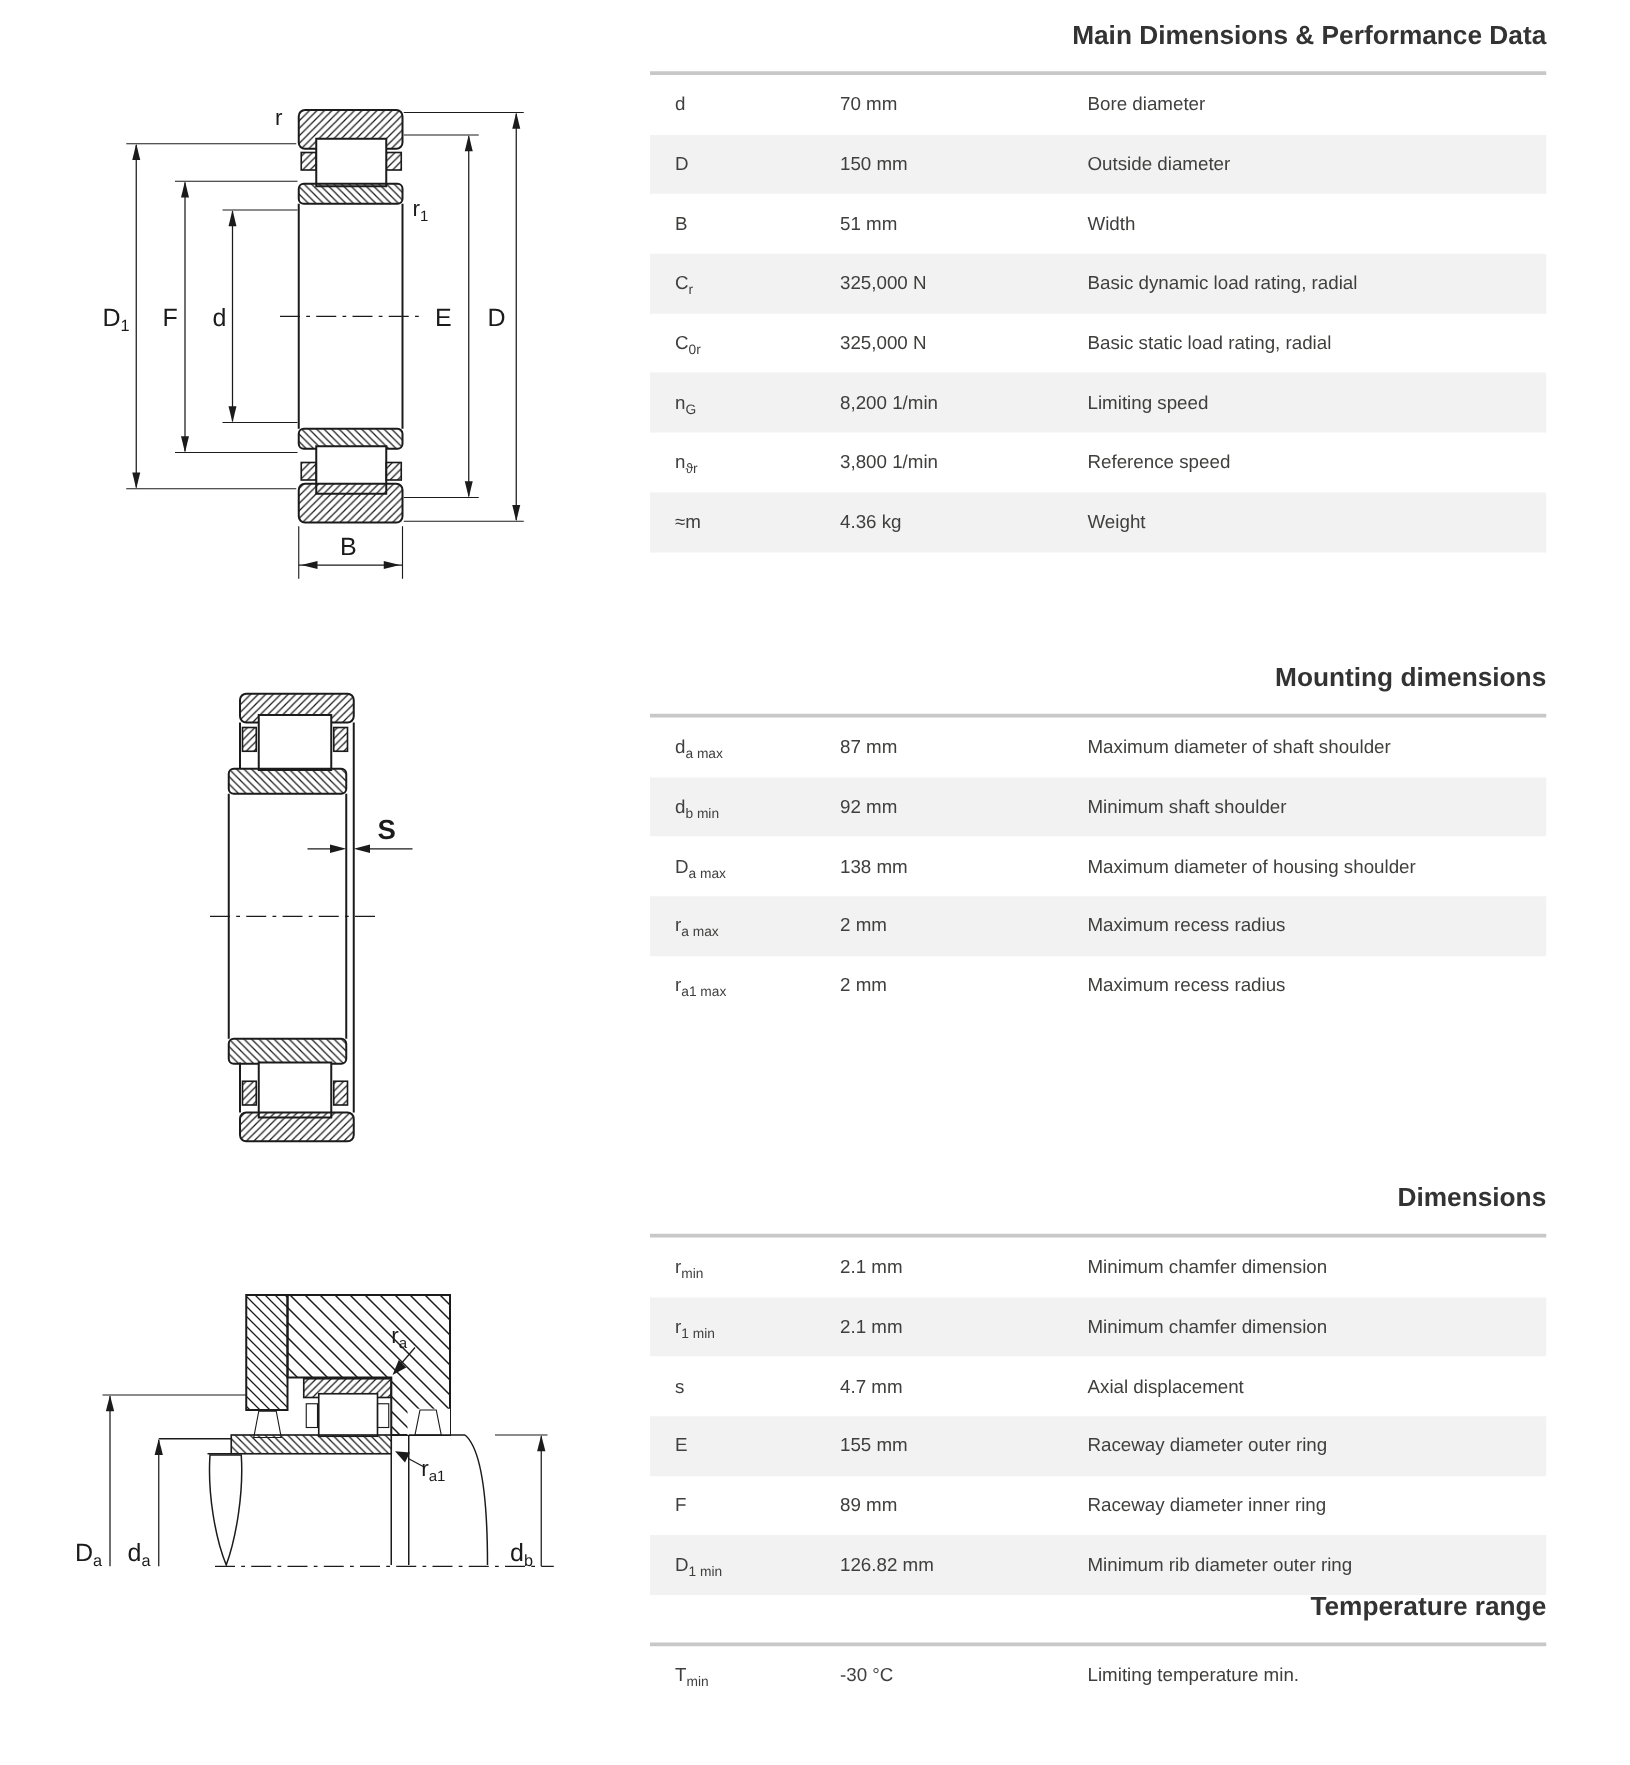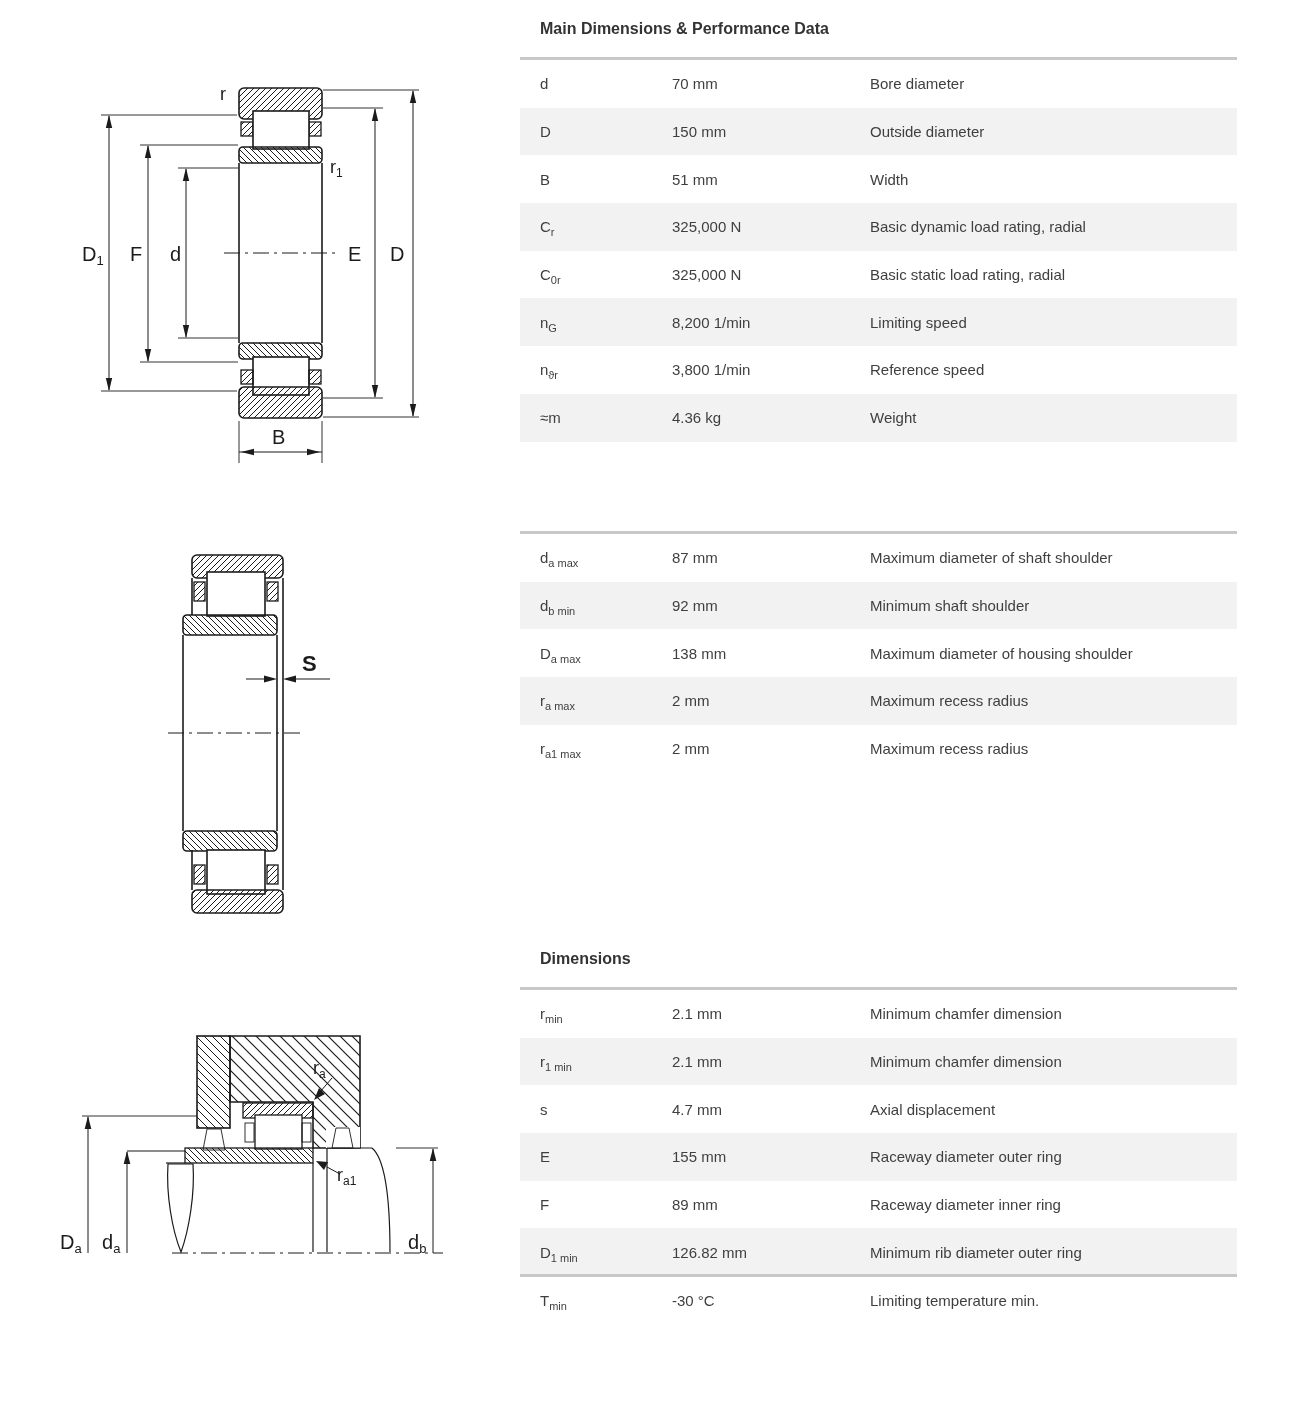--- a/index.html
+++ b/index.html
@@ -1,21 +1,21 @@
 <!DOCTYPE html>
 <html><head>
 <meta charset="utf-8">
 <style>
   html,body{margin:0;padding:0;background:#ffffff;}
   .canvas{position:relative;width:1304px;height:1412px;background:#ffffff;overflow:hidden;
           font-family:"Liberation Sans",sans-serif;}
   
   .spec-section{position:absolute;left:520px;width:717px;}
-  .sec-title{margin:0 0 16px 0;padding-left:20px;font-size:16px;font-weight:bold;
-             color:#333333;line-height:24px;}
+  .sec-title{margin:0 0 16px 0;padding-left:20px;font-size:21px;font-weight:bold;
+             color:#333333;line-height:24px;text-align:right;}
   .rows{border-top:3px solid #c8c8c8;}
   .row{height:47.7px;display:grid;grid-template-columns:132px 198px 1fr;
        align-items:center;padding-left:20px;font-size:15px;color:#3f3f3e;}
   .row:nth-child(even){background:#f2f2f2;}
   .row sub{font-size:11px;line-height:0;}
   
   .drw{position:absolute;}
   svg text{font-family:"Liberation Sans",sans-serif;fill:#1b1b1b;}
   .part{stroke:#1b1b1b;stroke-width:1.6;}
   .part2{stroke:#1b1b1b;stroke-width:1.3;}
@@ -223,20 +223,21 @@
         </div>
       <div class="row">
           <span class="sym"><span>≈m</span><sub></sub></span>
           <span class="val">4.36 kg</span>
           <span class="desc">Weight</span>
         </div>
     </div>
   </section>
 
   <section class="spec-section" style="top:531px">
+    <h2 class="sec-title">Mounting dimensions</h2>
     <div class="rows">
       <div class="row">
           <span class="sym"><span>d</span><sub>a max</sub></span>
           <span class="val">87 mm</span>
           <span class="desc">Maximum diameter of shaft shoulder</span>
         </div>
       <div class="row">
           <span class="sym"><span>d</span><sub>b min</sub></span>
           <span class="val">92 mm</span>
           <span class="desc">Minimum shaft shoulder</span>
@@ -289,20 +290,21 @@
         </div>
       <div class="row">
           <span class="sym"><span>D</span><sub>1 min</sub></span>
           <span class="val">126.82 mm</span>
           <span class="desc">Minimum rib diameter outer ring</span>
         </div>
     </div>
   </section>
 
   <section class="spec-section" style="top:1274px">
+    <h2 class="sec-title">Temperature range</h2>
     <div class="rows">
       <div class="row">
           <span class="sym"><span>T</span><sub>min</sub></span>
           <span class="val">-30 °C</span>
           <span class="desc">Limiting temperature min.</span>
         </div>
     </div>
   </section>
 
 </div>

